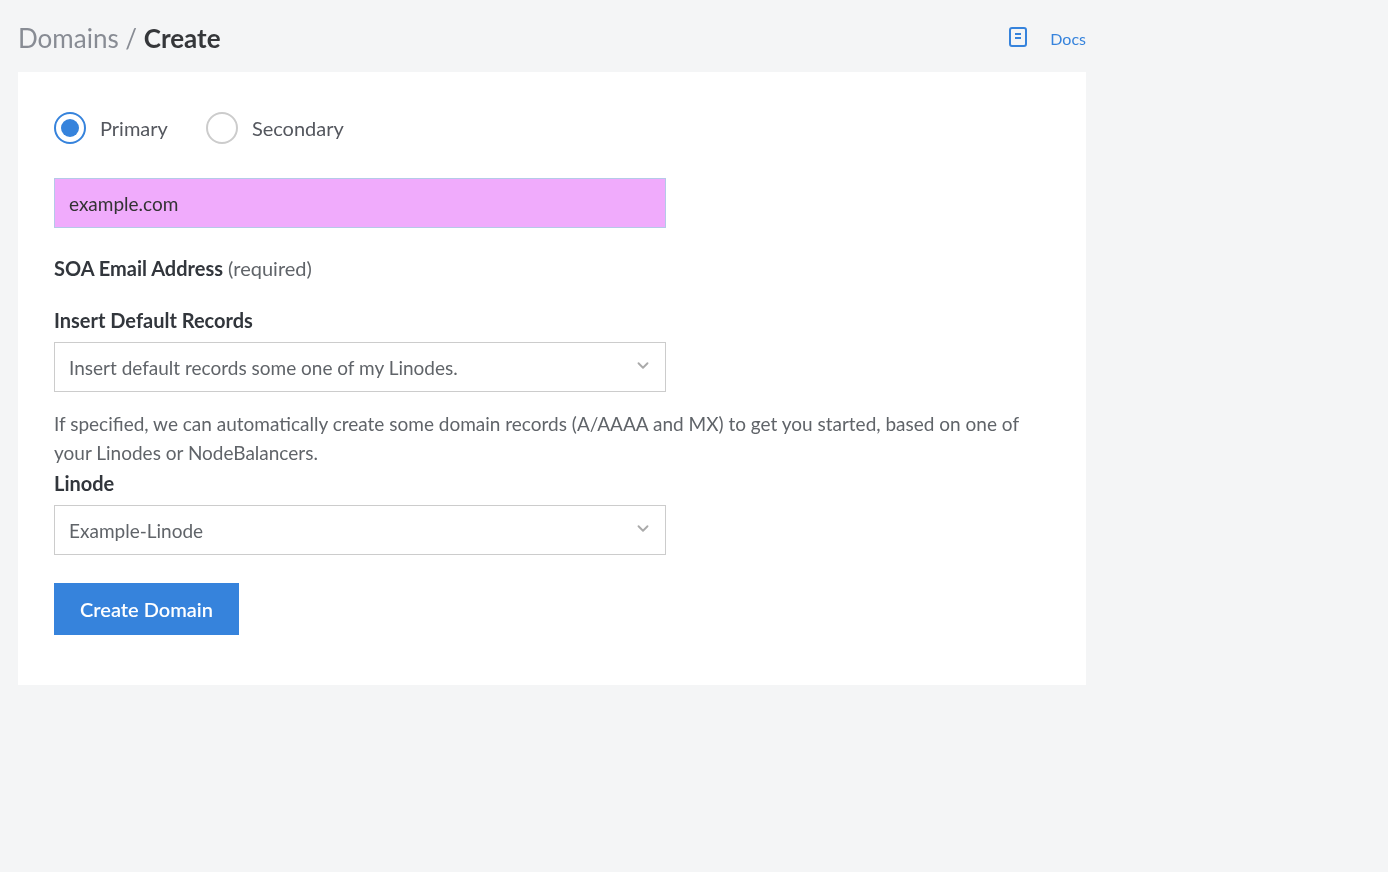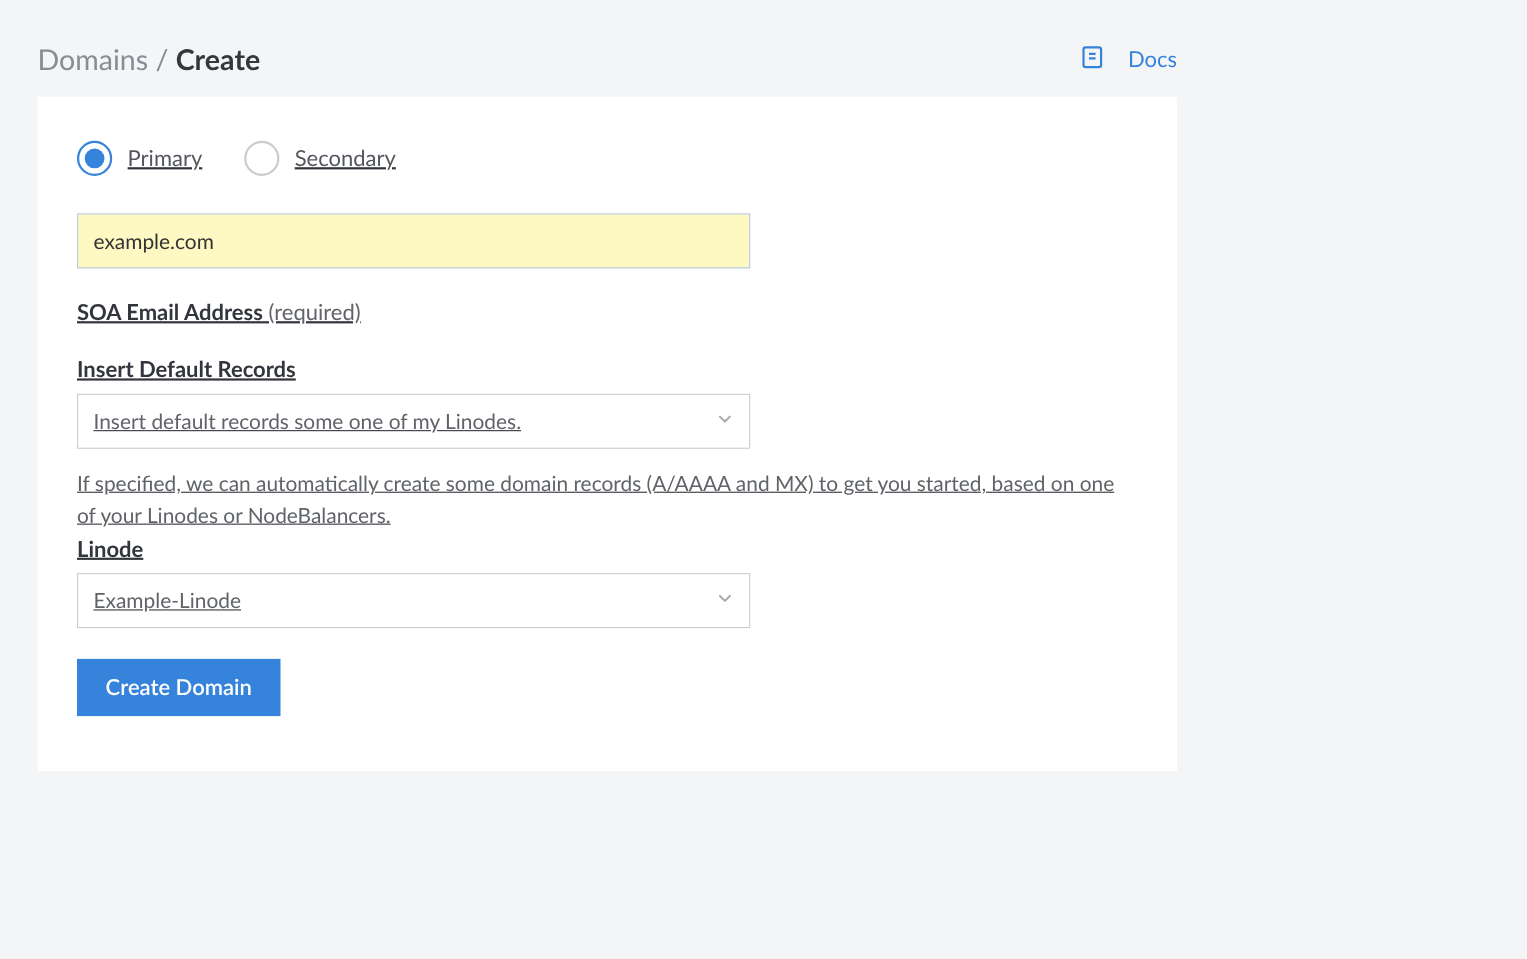--- a/index.html
+++ b/index.html
@@ -5,21 +5,21 @@
     * { box-sizing: border-box; margin: 0; padding: 0; }
     body {
       font-family: -apple-system, BlinkMacSystemFont, "Segoe UI", "Lato", sans-serif;
       background: #f4f5f6;
       color: #32363c;
       font-size: 16px;
     }
     .page {
       width: 1104px;
       min-height: 872px;
-      padding: 16px;
+      padding: 0;
       border-radius: 30px;
     }
     .header {
       display: flex;
       justify-content: space-between;
       align-items: center;
       padding: 22px 18px 18px 18px;
     }
     .breadcrumb {
       font-size: 26px;
@@ -28,33 +28,32 @@
     }
     .breadcrumb .current {
       font-weight: 700;
       color: #35373a;
     }
     .docs-link {
       display: flex;
       align-items: center;
       gap: 20px;
       color: #3683dc;
-      font-size: 20px;
+      font-size: 16px;
       cursor: pointer;
       text-decoration: none;
     }
     .docs-link svg {
       width: 24px;
       height: 24px;
     }
     .card {
       background: #fff;
       margin: 0 18px 14px 18px;
       padding: 40px 36px 50px 36px;
-      text-decoration: underline;
     }
     .radio-row {
       display: flex;
       gap: 38px;
       align-items: center;
       margin-bottom: 34px;
     }
     .radio-item {
       display: flex;
       align-items: center;
@@ -103,21 +102,21 @@
       width: 612px;
       height: 50px;
       border: 1px solid #ccc;
       padding: 0 14px;
       font-size: 19px;
       color: #333;
       font-family: inherit;
       outline: none;
     }
     .text-input.highlighted {
-      background: #fef9c3;
+      background: #f0abfc;
       border-color: #b5c9e8;
     }
     .text-input::placeholder {
       color: #888;
     }
     .select-wrap {
       position: relative;
       width: 612px;
     }
     .select-box {

